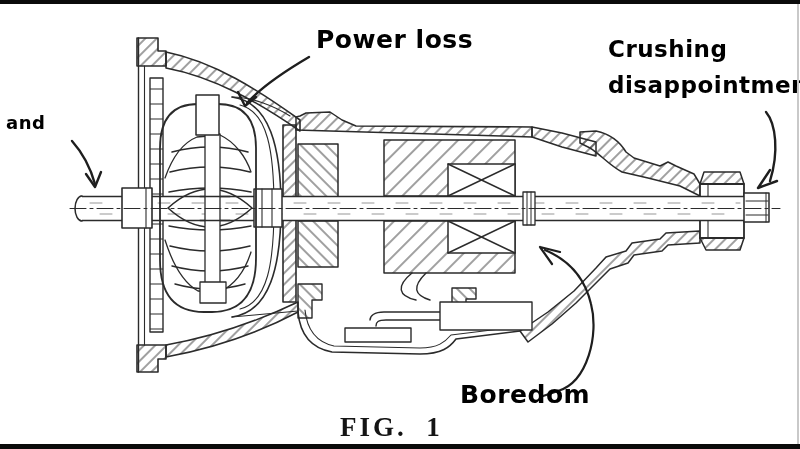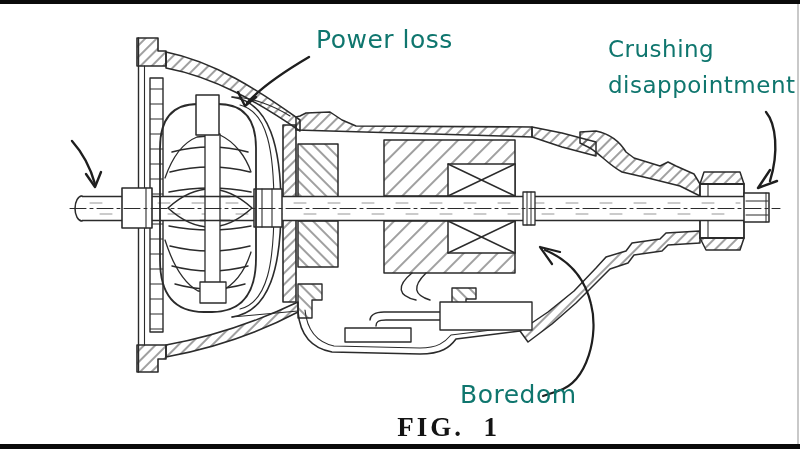--- a/index.html
+++ b/index.html
@@ -9,30 +9,30 @@
     color:var(--ink,#2b2b2b);
     font-family:"DejaVu Sans",sans-serif;
     overflow:hidden;
   }
   .bar{position:absolute;left:0;width:800px;background:var(--bar,#0a0a0a);}
   .bar.top{top:0;height:4px;}
   .bar.bottom{bottom:0;height:5px;}
   .edge{position:absolute;top:4px;right:1px;width:2px;height:440px;background:#c9c9c9;}
   svg.drawing{position:absolute;left:0;top:0;}
   .label{
-    position:absolute;font-weight:normal;color:#0f766e;
+    position:absolute;font-weight:bold;color:#000000;
     letter-spacing:.5px;white-space:nowrap;line-height:1.25;
   }
   .label span{display:block;}
   .lbl-hopes{left:6px;top:110px;font-size:18px;line-height:25px;}
   .lbl-power{left:316px;top:24px;font-size:25px;}
   .lbl-crushing{left:608px;top:31px;font-size:23px;line-height:36px;}
   .lbl-boredom{left:460px;top:379px;font-size:25px;}
   .caption{
-    position:absolute;left:340px;top:412px;width:160px;text-align:right;
+    position:absolute;left:340px;top:412px;width:160px;text-align:left;
     font-family:"Liberation Serif","DejaVu Serif",serif;font-weight:bold;
     font-size:27px;color:#141414;letter-spacing:3px;white-space:pre;
   }
 </style>
 </head>
 <body>
 
 <div class="scene">
 
   <svg class="drawing" width="800" height="449" viewBox="0 0 800 449" stroke-linecap="round" stroke-linejoin="round">
@@ -179,20 +179,21 @@
       </g>
       <g stroke-width="2.2">
         <path d="M543,396 L558,391"></path>
         <path d="M558,391 C588,382 599,334 591,304 C584,274 564,258 545,250"></path>
         <path d="M552,264 L540,247 M560,252 L540,247"></path>
       </g>
     </g>
   </svg>
 
   <div class="label lbl-hopes">
+    <span>and</span>
   </div>
 
   <div class="label lbl-power">Power loss</div>
 
   <div class="label lbl-crushing">
     <span>Crushing</span>
     <span>disappointment</span>
   </div>
 
   <div class="label lbl-boredom">Boredom</div>

